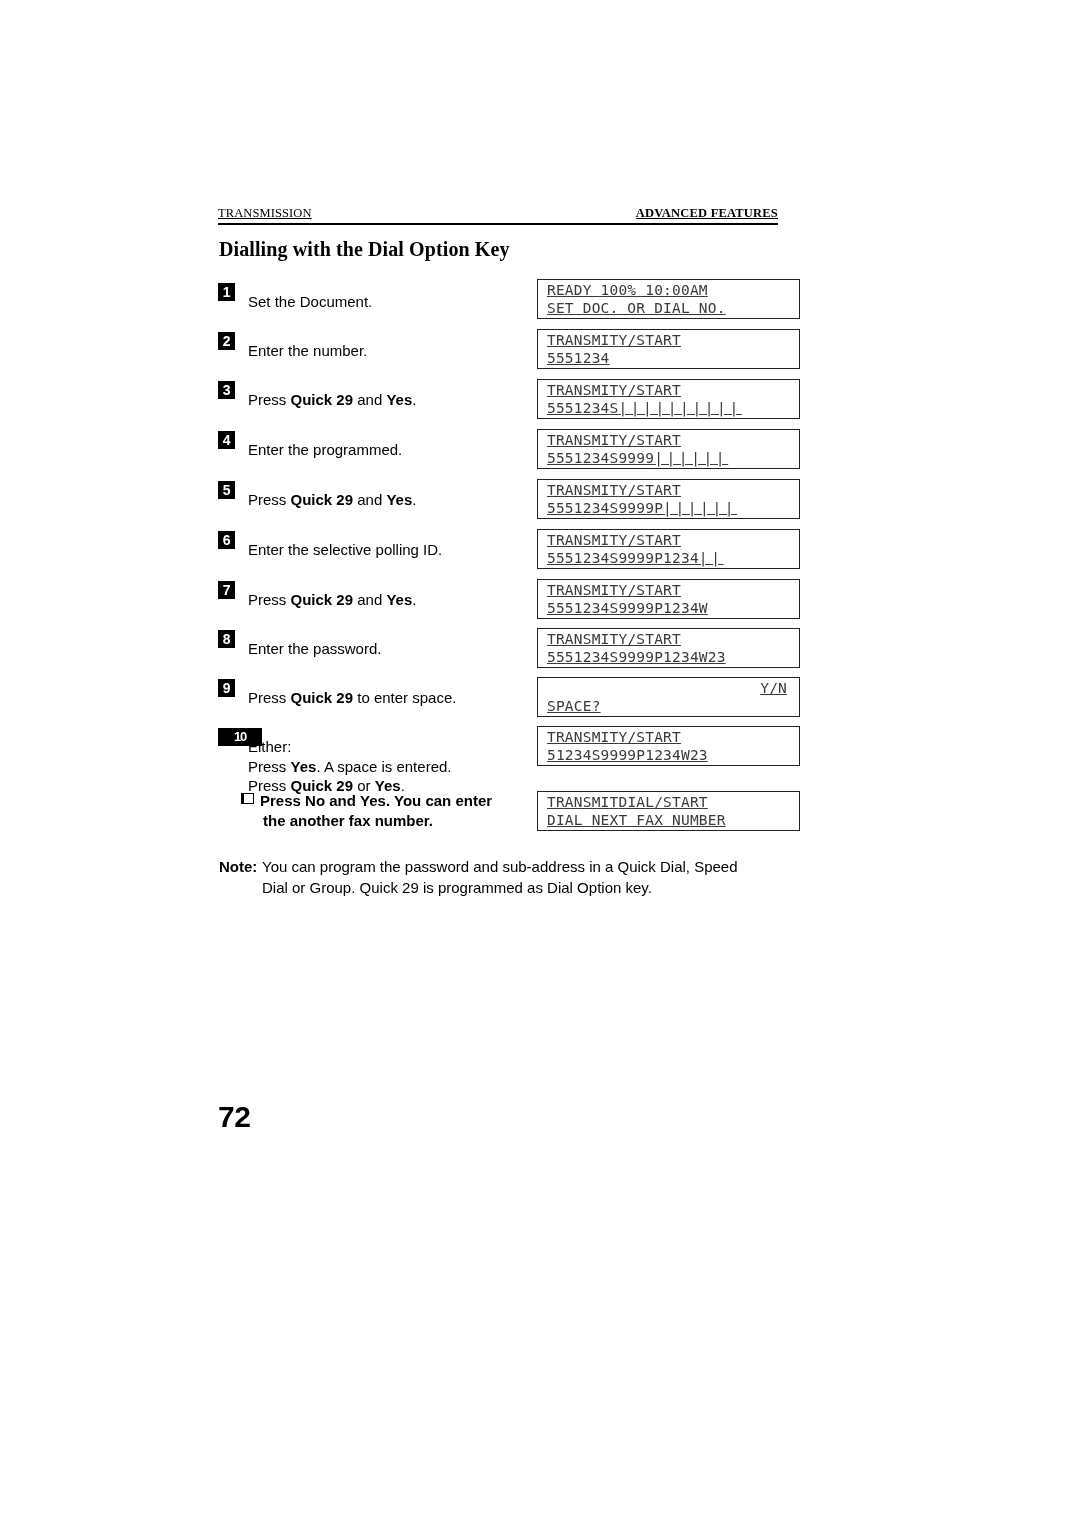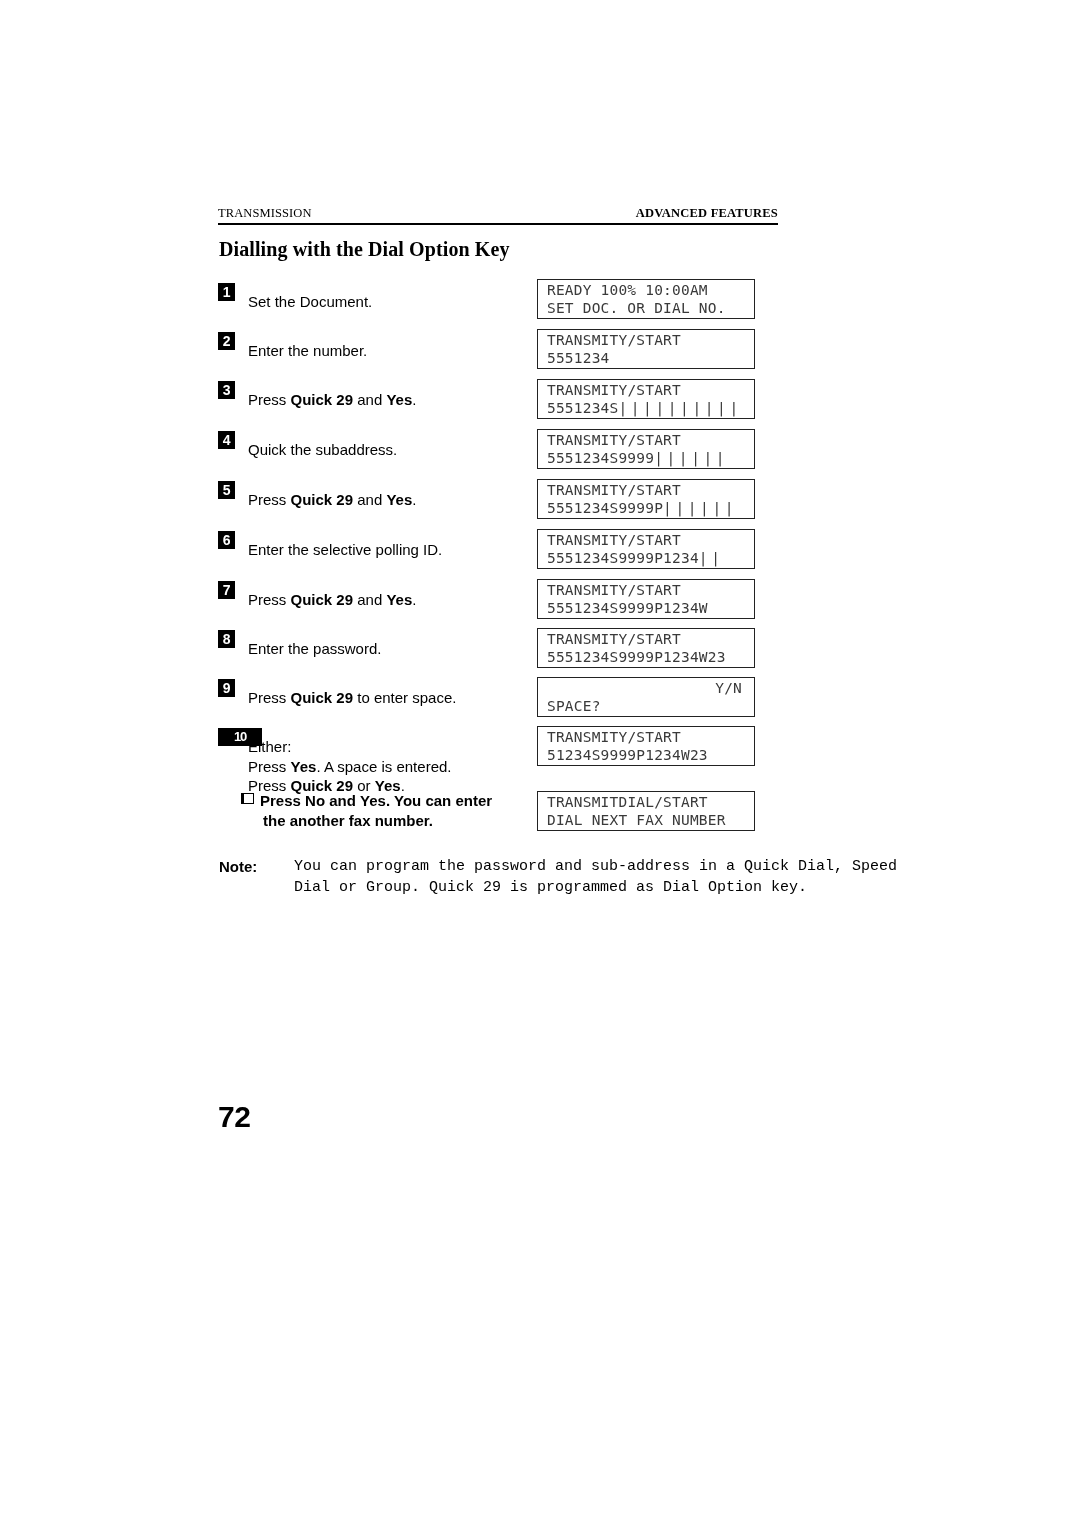--- a/index.html
+++ b/index.html
@@ -29,20 +29,21 @@
     position: absolute;
     left: 218px;
     top: 206px;
     width: 560px;
     display: flex;
     justify-content: space-between;
     align-items: flex-start;
     font-family: "Liberation Serif", serif;
     font-size: 12.5px;
     letter-spacing: 0.1px;
+    text-decoration: underline;
   }
   .header-left {
     font-weight: normal;
   }
   .header-right {
     font-weight: bold;
     letter-spacing: 0.2px;
   }
   .header-rule {
     position: absolute;
@@ -135,32 +136,33 @@
   }
   .sub-text .l2 {
     display: block;
     margin-left: 3px;
   }
 
   
   .lcd {
     position: absolute;
     left: 537px;
-    width: 218px;
+    width: 263px;
     height: 40px;
     border: 1.5px solid #222222;
     background: #ffffff;
     box-sizing: border-box;
     font-family: "DejaVu Sans Mono", monospace;
     font-size: 14.5px;
     line-height: 18px;
     letter-spacing: 0.2px;
     padding: 1px 0 0 9px;
     color: #3a3a3a;
     overflow: hidden;
+    text-decoration: underline;
   }
   .lcd-line {
     display: block;
     white-space: pre;
     height: 18px;
   }
   .lcd-line.spread {
     display: flex;
     padding-right: 12px;
   }
@@ -182,22 +184,21 @@
     line-height: 21px;
   }
   .note-label {
     position: absolute;
     left: 0;
     top: 0;
     font-weight: bold;
   }
   .note-body {
     display: block;
-    margin-left: 75px;
-    font-family: Liberation Mono, monospace;
+    margin-left: 43px;
   }
   .note-body span {
     display: block;
     white-space: nowrap;
   }
 
   
   .page-number {
     position: absolute;
     left: 218px;
@@ -232,21 +233,21 @@
       <div class="step-text">Enter the number.</div>
     </div>
 
     <div class="step" style="top:381px;">
       <div class="badge">3</div>
       <div class="step-text">Press <b>Quick 29</b> and <b>Yes</b>.</div>
     </div>
 
     <div class="step" style="top:431px;">
       <div class="badge">4</div>
-      <div class="step-text">Quick the subaddress.</div>
+      <div class="step-text">Enter the programmed.</div>
     </div>
 
     <div class="step" style="top:481px;">
       <div class="badge">5</div>
       <div class="step-text">Press <b>Quick 29</b> and <b>Yes</b>.</div>
     </div>
 
     <div class="step" style="top:531px;">
       <div class="badge">6</div>
       <div class="step-text">Enter the selective polling ID.</div>

